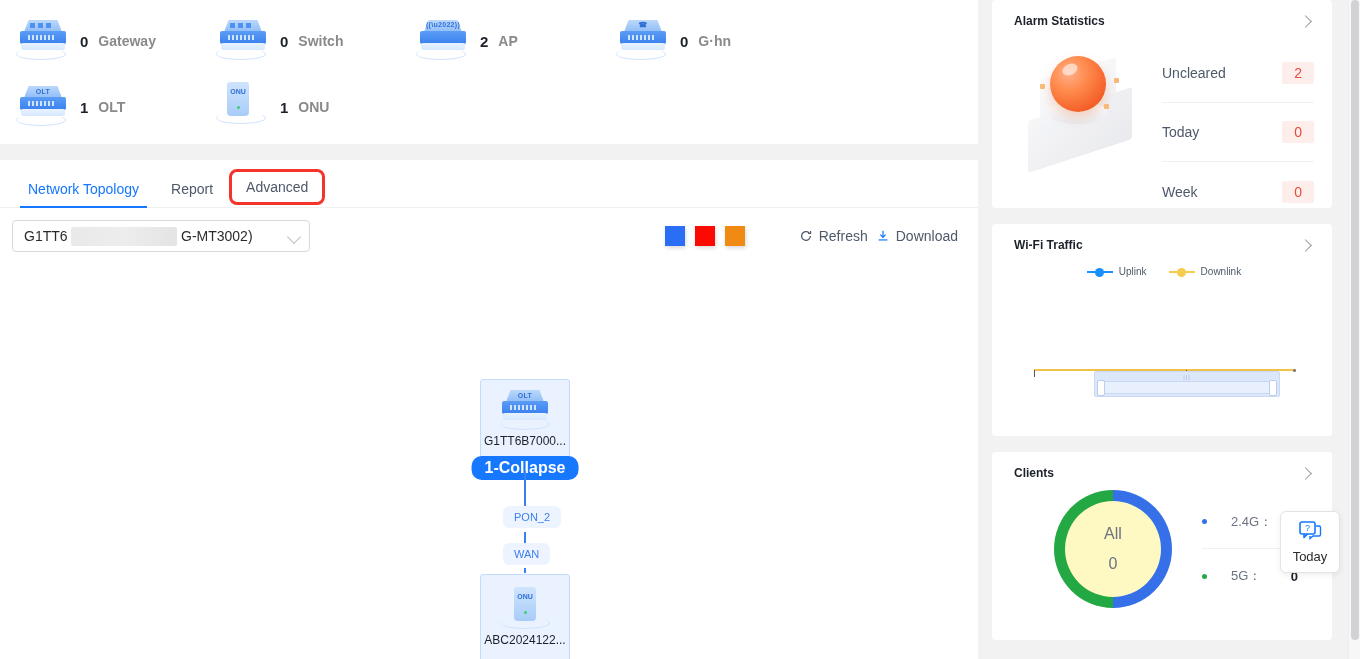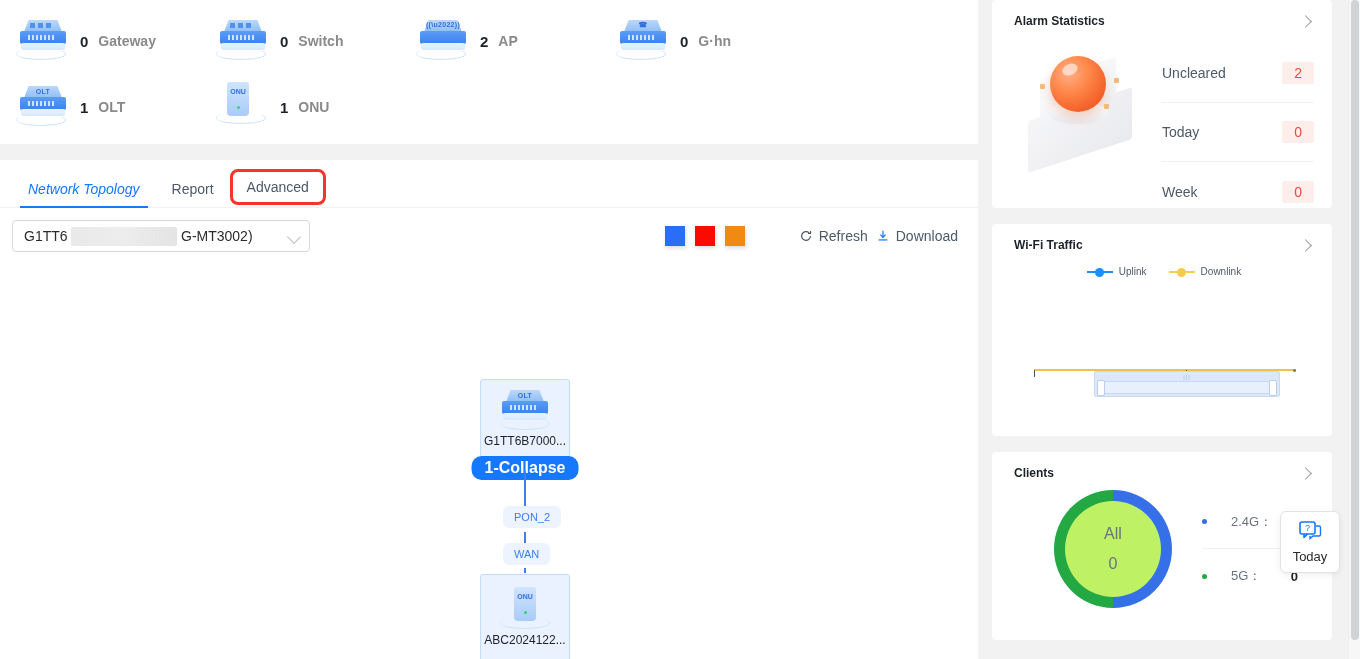--- a/index.html
+++ b/index.html
@@ -83,21 +83,21 @@
     height: 499px;
   }
   .tabs {
     display: flex; align-items: flex-end; height: 48px;
     padding: 0 0 0 12px; position: relative;
   }
   .tab {
     font-size: 14px; color: #4e5969; padding: 0 16px 12px 16px;
     cursor: pointer; position: relative; line-height: 1;
   }
-  .tab.active { color: #1677ff; font-style: italic; }
+  .tab.active { color: #1677ff; }
   .tab.active::after {
     content: ""; position: absolute; left: 8px; right: 8px; bottom: 0;
     height: 2px; background: #1677ff;
   }
   .tab.highlight {
     border: 3px solid #f5352b; border-radius: 8px;
     padding: 8px 14px 8px 14px; margin-bottom: 3px; background: #fff;
   }
   .tab-rule {
     position: absolute; left: 0; right: 0; top: 47px; height: 1px;
@@ -269,21 +269,21 @@
   
   #clients-card { height: 188px; margin-top: 16px; }
   .clients-body { display: flex; align-items: center; padding-top: 6px; }
   .donut-wrap { position: relative; width: 118px; height: 118px; margin-left: 40px; }
   .donut {
     position: absolute; inset: 0; border-radius: 50%;
     background: conic-gradient(#3570e8 0deg 180deg, #23a844 180deg 360deg);
   }
   .donut-hole {
     position: absolute; left: 11px; top: 11px; right: 11px; bottom: 11px;
-    background: #bef264; border-radius: 50%;
+    background: #fef9c3; border-radius: 50%;
     display: flex; flex-direction: column; align-items: center; justify-content: center;
     gap: 12px;
   }
   .donut-hole .t1 { font-size: 16px; color: #6b7280; }
   .donut-hole .t2 { font-size: 16px; color: #6b7280; }
   .client-rows { flex: 1; padding-left: 30px; }
   .client-row {
     display: flex; align-items: center; justify-content: space-between;
     height: 54px; border-bottom: 1px solid #f0f0f0; padding-right: 16px;
   }

